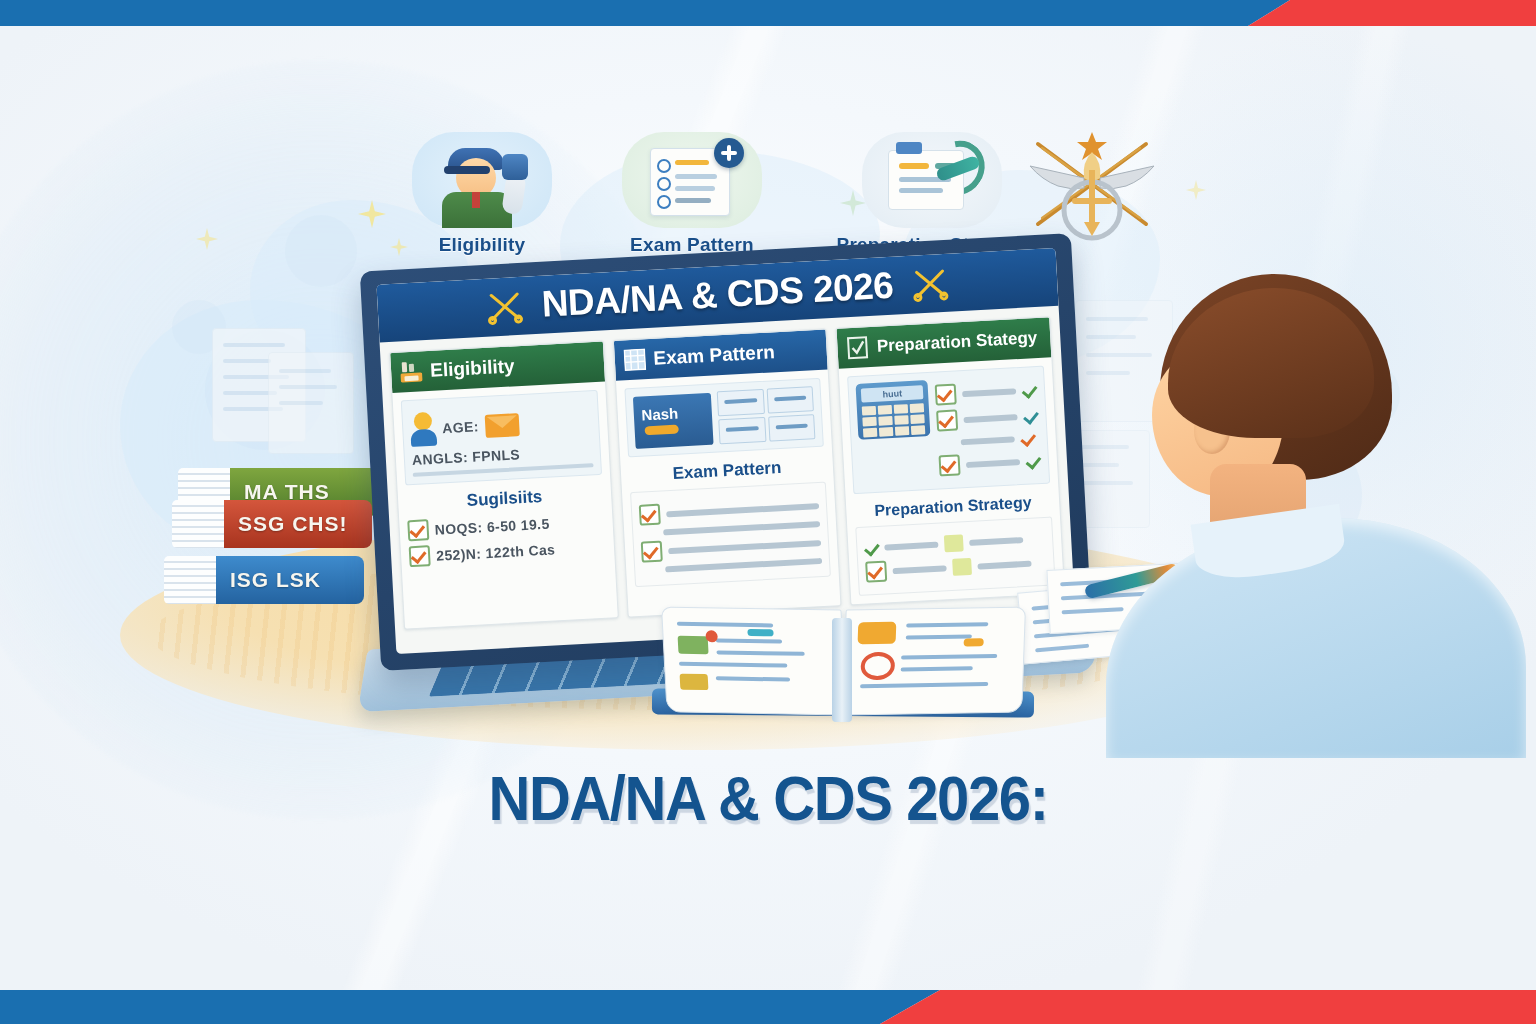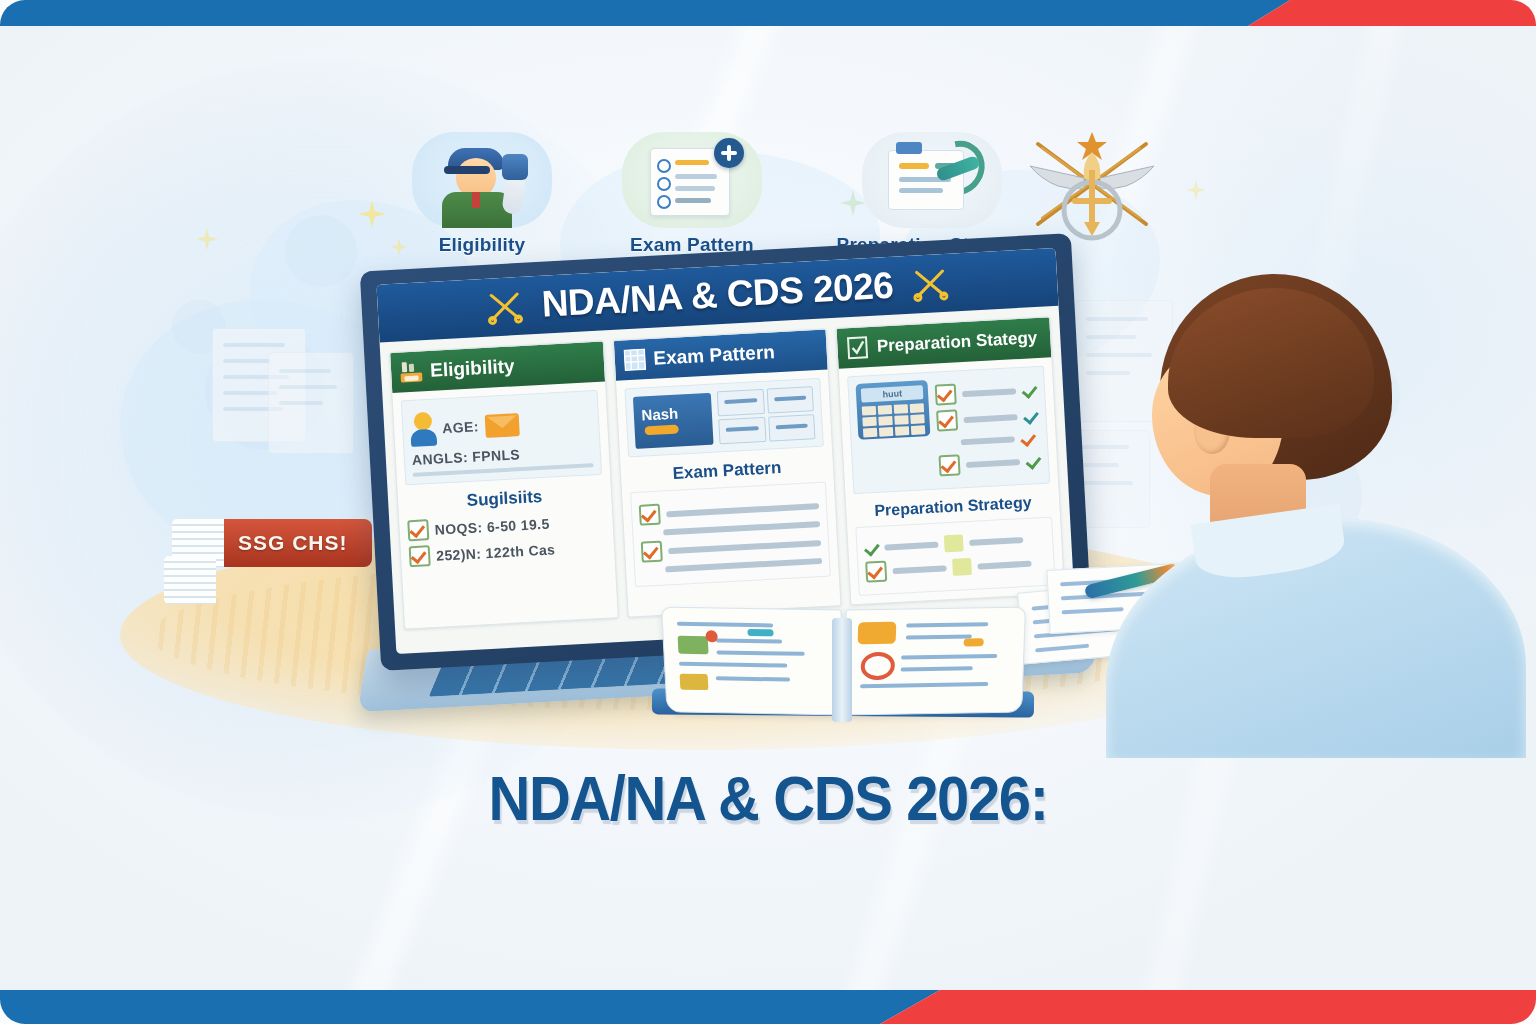--- a/index.html
+++ b/index.html
@@ -1,21 +1,21 @@
 <!DOCTYPE html>
 <html><head>
 <meta charset="utf-8">
 <style>
   html,body{margin:0;padding:0;}
   body{
     width:1536px;height:1024px;overflow:hidden;position:relative;
     background:#fbfcfd;
     font-family:"Liberation Sans", sans-serif;
   }
-  .stage{position:absolute;inset:0;overflow:hidden;border-radius:25px;}
+  .stage{position:absolute;inset:0;overflow:hidden;}
 
   
   .bg-base{position:absolute;inset:0;
     background:
       radial-gradient(ellipse 900px 600px at 46% 42%, #ffffff 0%, #f4f8fc 55%, #eef3f8 100%),
       linear-gradient(170deg,#f7fafc 0%,#eef2f7 100%);
   }
   .bg-sheen{position:absolute;inset:0;opacity:.55;
     background:
       linear-gradient(112deg, transparent 0 38%, rgba(255,255,255,.85) 39% 40%, transparent 41% 100%),
@@ -171,21 +171,21 @@
   
   .books{position:absolute;left:178px;top:468px;width:210px;height:180px;}
   .book{position:absolute;left:0;width:200px;height:48px;border-radius:5px 8px 8px 5px;
      display:flex;align-items:center;}
   .book .pages{width:52px;height:100%;border-radius:5px 0 0 5px;
      background:repeating-linear-gradient(180deg,#fdfefe 0 5px,#d9e3ec 5px 7px);}
   .book .spine{flex:1;height:100%;border-radius:0 8px 8px 0;display:flex;align-items:center;padding-left:14px;
      color:#f7f6ef;font-weight:bold;font-size:21px;letter-spacing:1px;text-shadow:0 1px 2px rgba(0,0,0,.3);}
   .b1{top:0;}
   .b1 .spine{background:linear-gradient(180deg,#7fa63f,#4f7b2b);}
-  .b2{top:51px;left:-6px;}
+  .b2{top:32px;left:-6px;}
   .b2 .spine{background:linear-gradient(180deg,#d4563c,#a8341f);}
   .b3{top:88px;left:-14px;}
   .b3 .spine{background:linear-gradient(180deg,#3e8bcd,#2463a0);}
 
   
   .openbook{position:absolute;left:664px;top:608px;width:360px;height:120px;}
   .page{position:absolute;top:0;width:178px;height:104px;background:#fdfdfa;
      border:1px solid #d8e3ec;box-shadow:0 3px 6px rgba(60,90,120,.15);}
   .page.l{left:0;border-radius:10px 2px 2px 14px;transform:rotate(-3deg) skewY(4deg);}
   .page.r{left:180px;border-radius:2px 10px 14px 2px;transform:rotate(2deg) skewY(-3deg);}
@@ -356,26 +356,31 @@
       <rect x="77" y="52" width="6" height="56" fill="#e8b45a"></rect>
       <rect x="60" y="80" width="40" height="6" rx="3" fill="#e8b45a"></rect>
       <polygon points="80,118 72,104 88,104" fill="#e8b45a"></polygon>
     </svg>
   </div>
 
   <div class="desk"></div>
   <div class="desk-grain"></div>
 
   <div class="books">
+    <div class="book b1">
+      <div class="pages"></div>
+      <div class="spine">MA THS</div>
+    </div>
     <div class="book b2">
       <div class="pages"></div>
       <div class="spine">SSG CHS!</div>
     </div>
     <div class="book b3">
       <div class="pages"></div>
+      <div class="spine">ISG LSK</div>
     </div>
   </div>
 
   <div class="laptop">
     <div class="lid-base"></div>
     <div class="keys-grid"></div>
 
     <div class="lid">
       <div class="screen">
 

